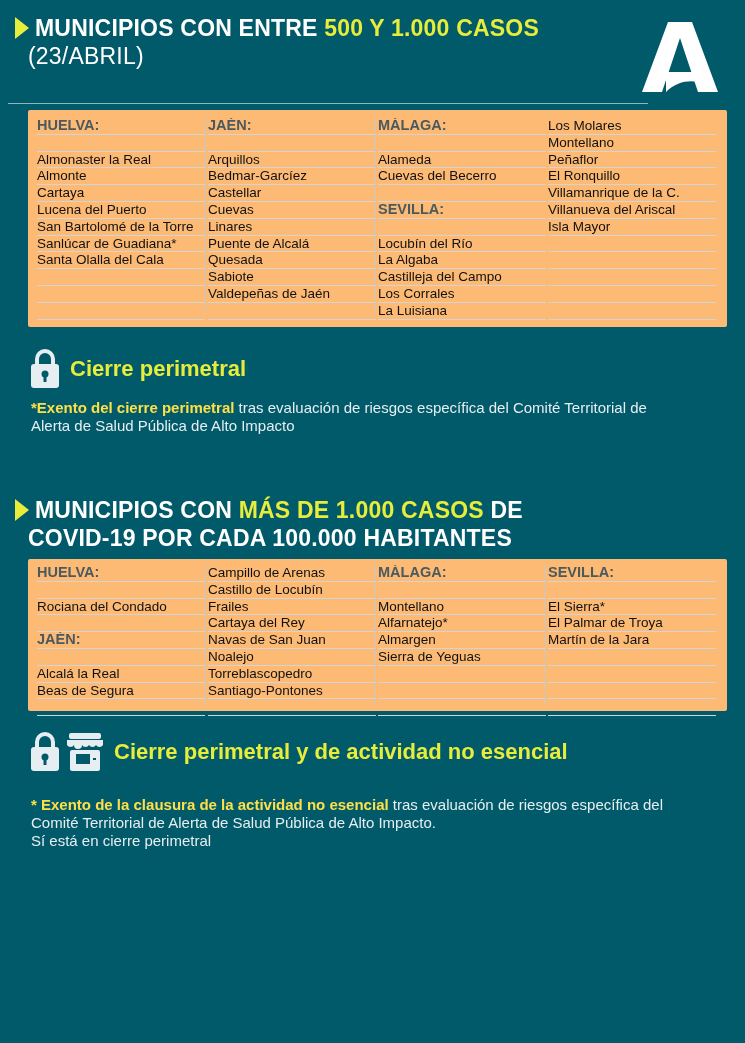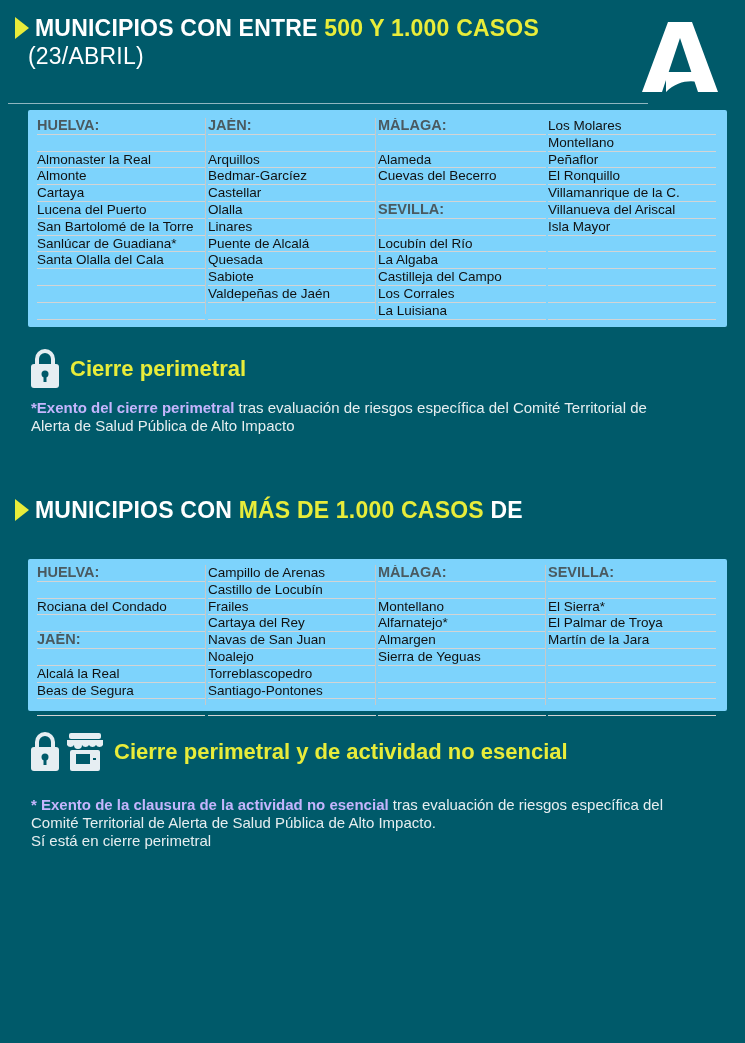--- a/index.html
+++ b/index.html
@@ -26,21 +26,21 @@
   .heading .hl { color: #e8ec3a; }
   .heading .date { font-weight: normal; }
   .rule {
     position: absolute; left: 8px; top: 103px; width: 640px; height: 1px;
     background: #8fb6bf;
   }
   .logo { position: absolute; left: 640px; top: 20px; width: 80px; height: 76px; }
 
   .table-card {
     position: absolute; left: 28px; width: 699px;
-    background: #7dd3fc; border-radius: 2px;
+    background: #fdba74; border-radius: 2px;
     color: #1a1a1a;
   }
   .col {
     position: absolute; top: 8px;
     width: 168px;
   }
   .col .sep {
     position: absolute; left: -3px; top: 0; width: 1px; background: #c8c8c8;
   }
   .row {
@@ -55,21 +55,21 @@
     position: absolute; left: 30px;
     display: flex; align-items: center; text-align: center;
   }
   .section-title .label {
     color: #e8ec3a; font-weight: bold; font-size: 22px; margin-left: 10px;
   }
   .note {
     position: absolute; left: 31px; font-size: 15px; line-height: 18px;
     color: #e6eef0; width: 640px;
   }
-  .note b { font-weight: bold; color: #c4b5fd; }
+  .note b { font-weight: bold; color: #fde047; }
 </style>
 </head>
 <body>
 
 <div class="heading" style="top:14px;">
   <span class="line first">
     <span class="arrow"></span><span>MUNICIPIOS CON ENTRE </span><span class="hl">500 Y 1.000 CASOS</span>
   </span>
   <span class="line date">(23/ABRIL)</span>
 </div>
@@ -97,21 +97,21 @@
       <div class="row"></div>
       <div class="row"></div>
     </div>
   <div class="col" style="left:180px;" id="t1c1">
       <div class="sep" style="height:196px;"></div>
       <div class="row region">JAÉN:</div>
       <div class="row"></div>
       <div class="row">Arquillos</div>
       <div class="row">Bedmar-Garcíez</div>
       <div class="row">Castellar</div>
-      <div class="row">Olalla</div>
+      <div class="row">Cuevas</div>
       <div class="row">Linares</div>
       <div class="row">Puente de Alcalá</div>
       <div class="row">Quesada</div>
       <div class="row">Sabiote</div>
       <div class="row">Valdepeñas de Jaén</div>
       <div class="row"></div>
     </div>
   <div class="col" style="left:350px;" id="t1c2">
       <div class="sep" style="height:196px;"></div>
       <div class="row region">MÁLAGA:</div>
@@ -153,20 +153,21 @@
   <span class="label">Cierre perimetral</span>
 </div>
 <div class="note" style="top:399px;">
   <b>*Exento del cierre perimetral</b><span> tras evaluación de riesgos específica del Comité Territorial de Alerta de Salud Pública de Alto Impacto</span>
 </div>
 
 <div class="heading" style="top:496px;">
   <span class="line first">
     <span class="arrow"></span><span>MUNICIPIOS CON </span><span class="hl">MÁS DE 1.000 CASOS</span><span> DE</span>
   </span>
+  <span class="line">COVID-19 POR CADA 100.000 HABITANTES</span>
 </div>
 
 <div class="table-card" style="top:559px; height:152px;">
   <div class="col" style="left:9px; top:6px;" id="t2c0">
       <div class="row region">HUELVA:</div>
       <div class="row"></div>
       <div class="row">Rociana del Condado</div>
       <div class="row"></div>
       <div class="row region">JAÉN:</div>
       <div class="row"></div>

